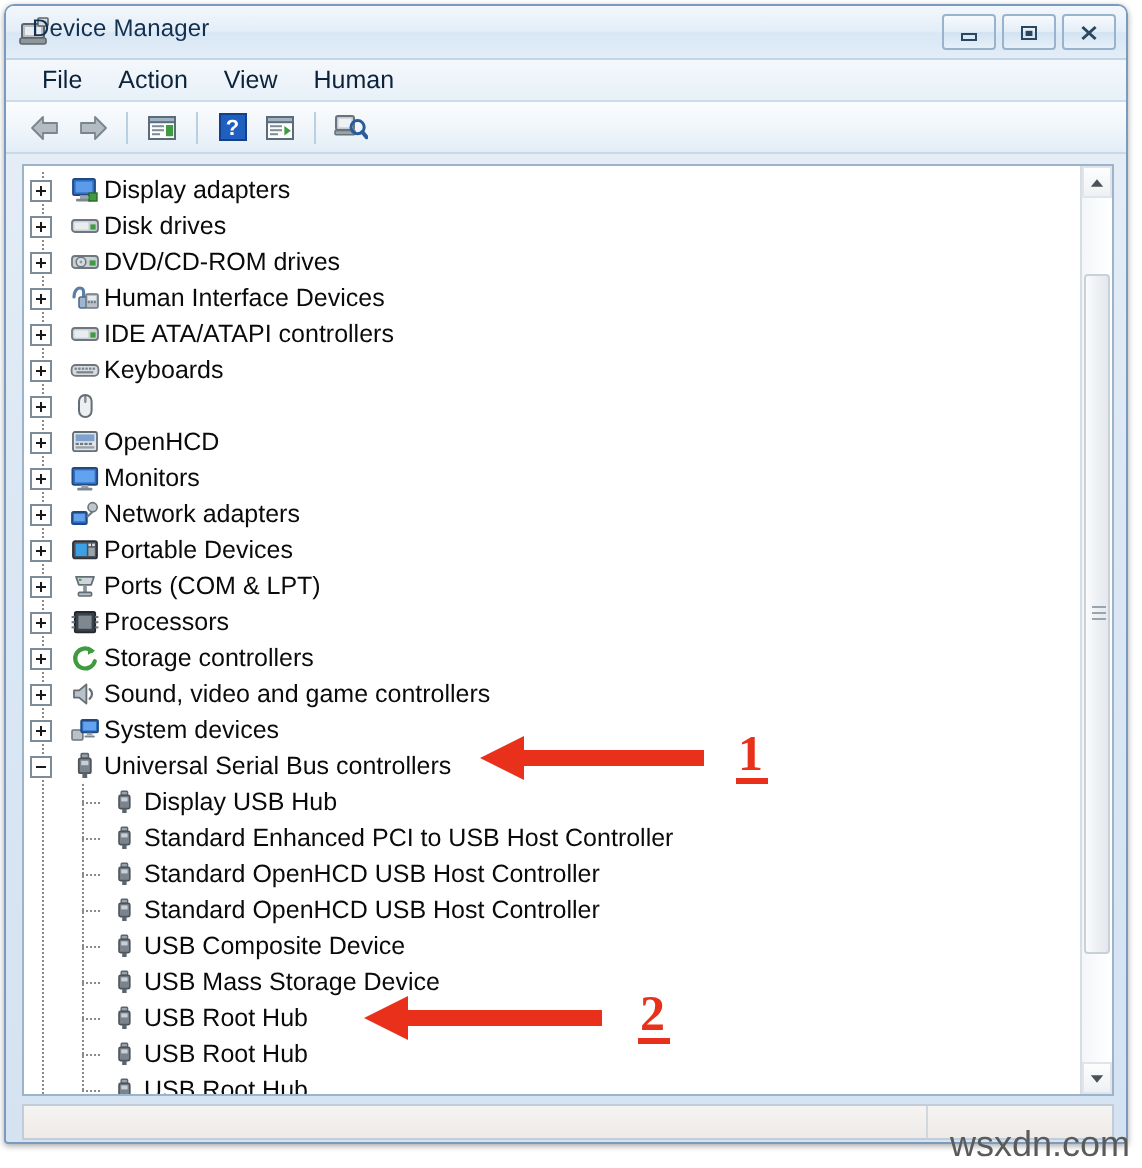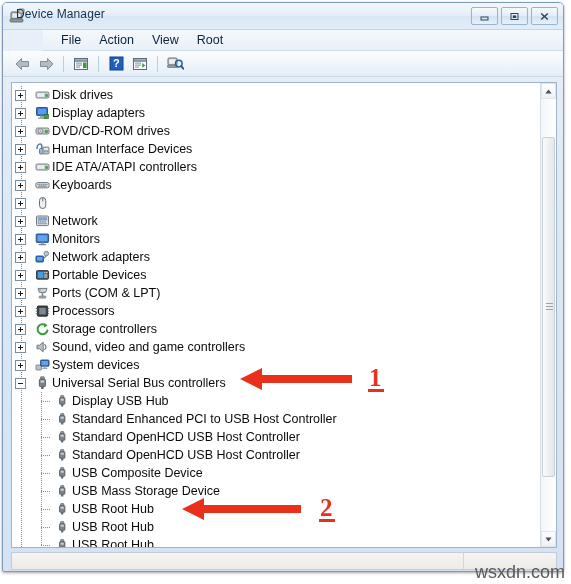--- a/index.html
+++ b/index.html
@@ -62,21 +62,20 @@
   .winbtn svg { display: block; }
 
   
   .menubar {
     height: 21px;
     background: linear-gradient(to bottom, #f4f8fc, #e8f0f8);
     border-bottom: 1px solid #ccdcea;
     display: flex;
     align-items: center;
     padding-left: 9px;
-    margin-left: 40px;
   }
   .menu-item {
     font-size: 12.5px;
     color: #0b233c;
     padding: 1px 9px 2px 9px;
     cursor: default;
     white-space: nowrap;
   }
 
   
@@ -292,21 +291,21 @@
               <path d="M2.2,1.5 L8.8,7.5 M8.8,1.5 L2.2,7.5" stroke="#2a475f" stroke-width="1.5" fill="none"></path>
             </svg>
         </div>
       </div>
     </div>
 
     <div class="menubar">
       <div class="menu-item">File</div>
       <div class="menu-item">Action</div>
       <div class="menu-item">View</div>
-      <div class="menu-item">Root</div>
+      <div class="menu-item">Human</div>
     </div>
 
     <div class="toolbar">
       <div class="tb-btn">
         <svg width="17" height="14" viewBox="0 0 17 14">
           <path d="M7.5,1.5 L2,7 L7.5,12.5 L7.5,9.5 L14.5,9.5 L14.5,4.5 L7.5,4.5 Z" fill="#b4bcc3" stroke="#7b858d" stroke-width="0.9" stroke-linejoin="round"></path>
         </svg>
       </div>
       <div class="tb-btn">
         <svg width="17" height="14" viewBox="0 0 17 14">
@@ -355,42 +354,42 @@
 
     <div class="panel-wrap">
       <div class="tree" id="tree">
           <div class="row">
             <div class="guide-col">
               <div class="vline"></div>
               <div class="expander plus"></div>
             </div>
             <div class="icon-cell">
               <svg width="15" height="14" viewBox="0 0 15 14">
-                <rect x="1" y="4" width="13" height="6" rx="1.5" fill="#c9cfd4" stroke="#6e777e" stroke-width="0.9"></rect>
-                <rect x="2.2" y="5.2" width="7" height="3.6" fill="#e9edf0"></rect>
-                <rect x="10.2" y="6.2" width="2.6" height="2.6" fill="#3f9b3f"></rect>
-              </svg>
-            </div>
-            <span class="label">Disk drives</span>
-          </div>
-          <div class="row">
-            <div class="guide-col">
-              <div class="vline"></div>
-              <div class="expander plus"></div>
-            </div>
-            <div class="icon-cell">
-              <svg width="15" height="14" viewBox="0 0 15 14">
                 <rect x="1.5" y="1.5" width="11" height="8" rx="0.8" fill="#2f6fc4" stroke="#21497f" stroke-width="0.9"></rect>
                 <rect x="2.8" y="2.8" width="8.4" height="5.4" fill="#5b9bea"></rect>
                 <rect x="5" y="9.6" width="4" height="2" fill="#9aa3ab"></rect>
                 <rect x="3" y="11.4" width="8" height="1.4" rx="0.5" fill="#7f8890"></rect>
                 <rect x="9.5" y="8.5" width="4" height="4" fill="#3f9b3f" stroke="#2a6b2a" stroke-width="0.7"></rect>
               </svg>
             </div>
             <span class="label">Display adapters</span>
+          </div>
+          <div class="row">
+            <div class="guide-col">
+              <div class="vline"></div>
+              <div class="expander plus"></div>
+            </div>
+            <div class="icon-cell">
+              <svg width="15" height="14" viewBox="0 0 15 14">
+                <rect x="1" y="4" width="13" height="6" rx="1.5" fill="#c9cfd4" stroke="#6e777e" stroke-width="0.9"></rect>
+                <rect x="2.2" y="5.2" width="7" height="3.6" fill="#e9edf0"></rect>
+                <rect x="10.2" y="6.2" width="2.6" height="2.6" fill="#3f9b3f"></rect>
+              </svg>
+            </div>
+            <span class="label">Disk drives</span>
           </div>
           <div class="row">
             <div class="guide-col">
               <div class="vline"></div>
               <div class="expander plus"></div>
             </div>
             <div class="icon-cell">
               <svg width="15" height="14" viewBox="0 0 15 14">
                 <rect x="1" y="4" width="13" height="6" rx="1.5" fill="#c9cfd4" stroke="#6e777e" stroke-width="0.9"></rect>
                 <circle cx="5.5" cy="7" r="2.4" fill="#d8dde1" stroke="#6e777e" stroke-width="0.8"></circle>
@@ -473,21 +472,21 @@
               <svg width="15" height="14" viewBox="0 0 15 14">
                 <rect x="1.5" y="2" width="12" height="9.6" rx="1" fill="#dfe4e8" stroke="#646d74" stroke-width="0.9"></rect>
                 <rect x="2.8" y="3.2" width="9.4" height="3.4" fill="#7da2cc"></rect>
                 <rect x="2.8" y="7.4" width="1.6" height="1.1" fill="#6e777e"></rect>
                 <rect x="5" y="7.4" width="1.6" height="1.1" fill="#6e777e"></rect>
                 <rect x="7.2" y="7.4" width="1.6" height="1.1" fill="#6e777e"></rect>
                 <rect x="9.4" y="7.4" width="1.6" height="1.1" fill="#6e777e"></rect>
                 <rect x="2.8" y="9.1" width="9.4" height="1.2" fill="#9aa3ab"></rect>
               </svg>
             </div>
-            <span class="label">Network</span>
+            <span class="label">OpenHCD</span>
           </div>
           <div class="row">
             <div class="guide-col">
               <div class="vline"></div>
               <div class="expander plus"></div>
             </div>
             <div class="icon-cell">
               <svg width="15" height="14" viewBox="0 0 15 14">
                 <rect x="1.2" y="2" width="12.4" height="8.4" rx="0.8" fill="#2f6fc4" stroke="#21497f" stroke-width="0.9"></rect>
                 <rect x="2.5" y="3.2" width="9.8" height="6" fill="#63a2ef"></rect>

